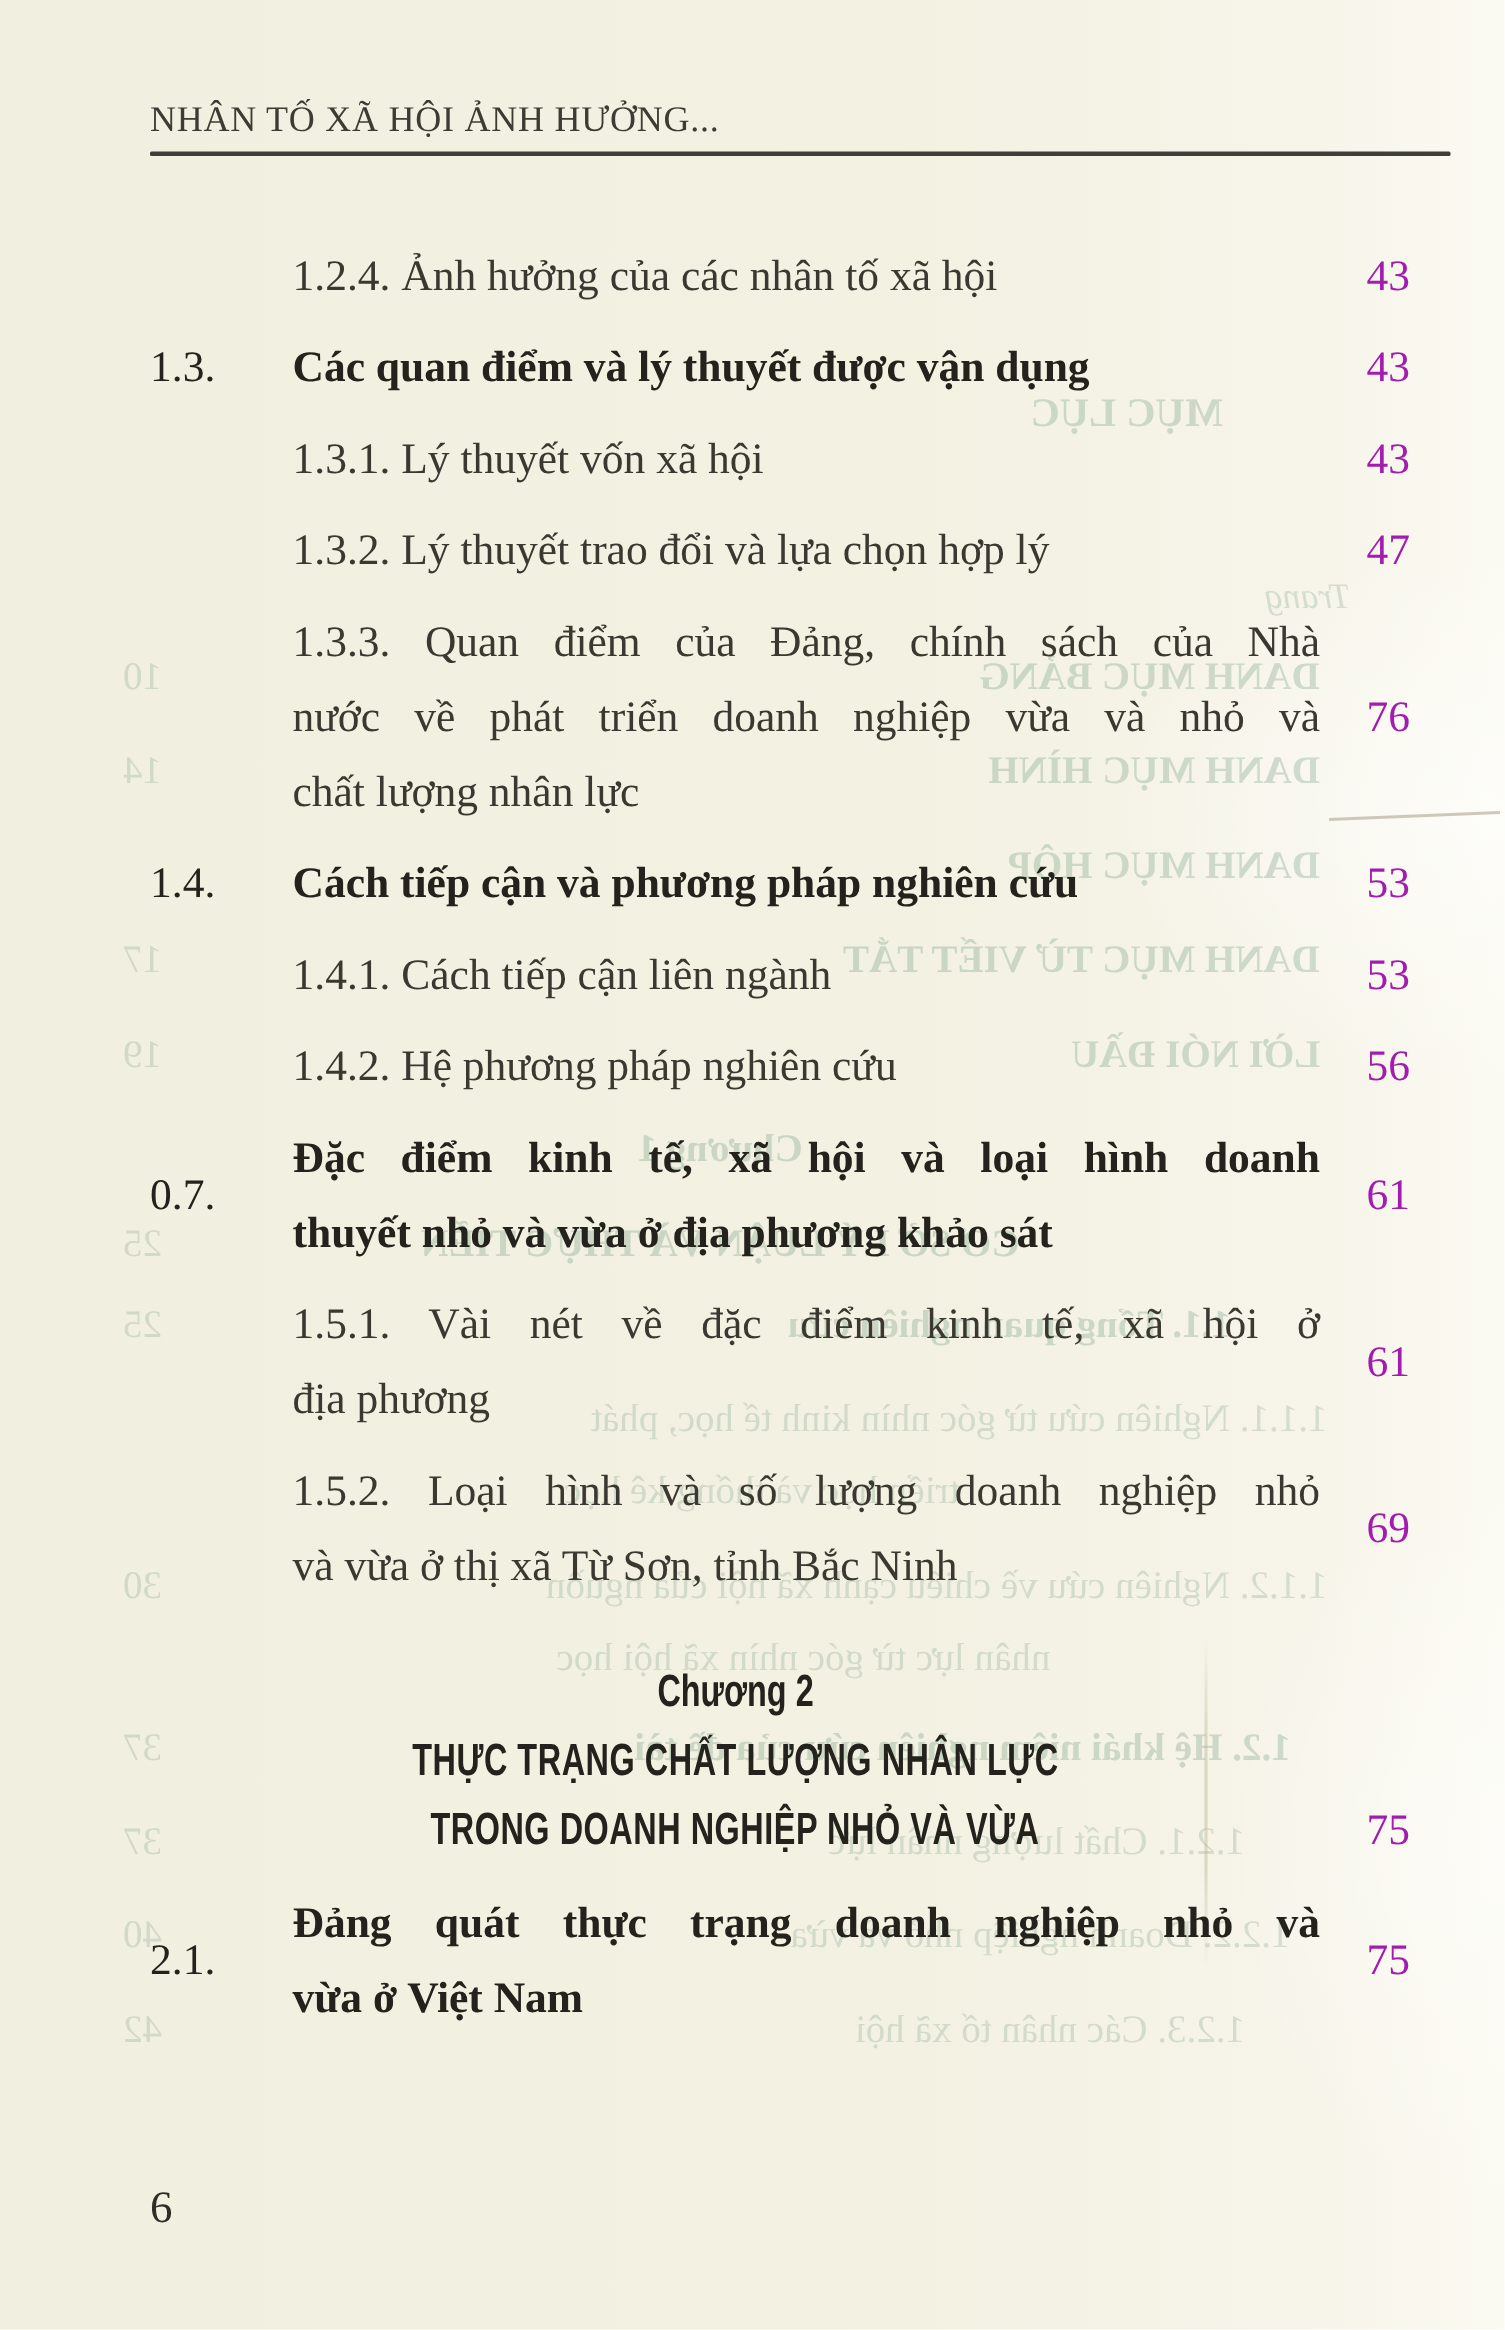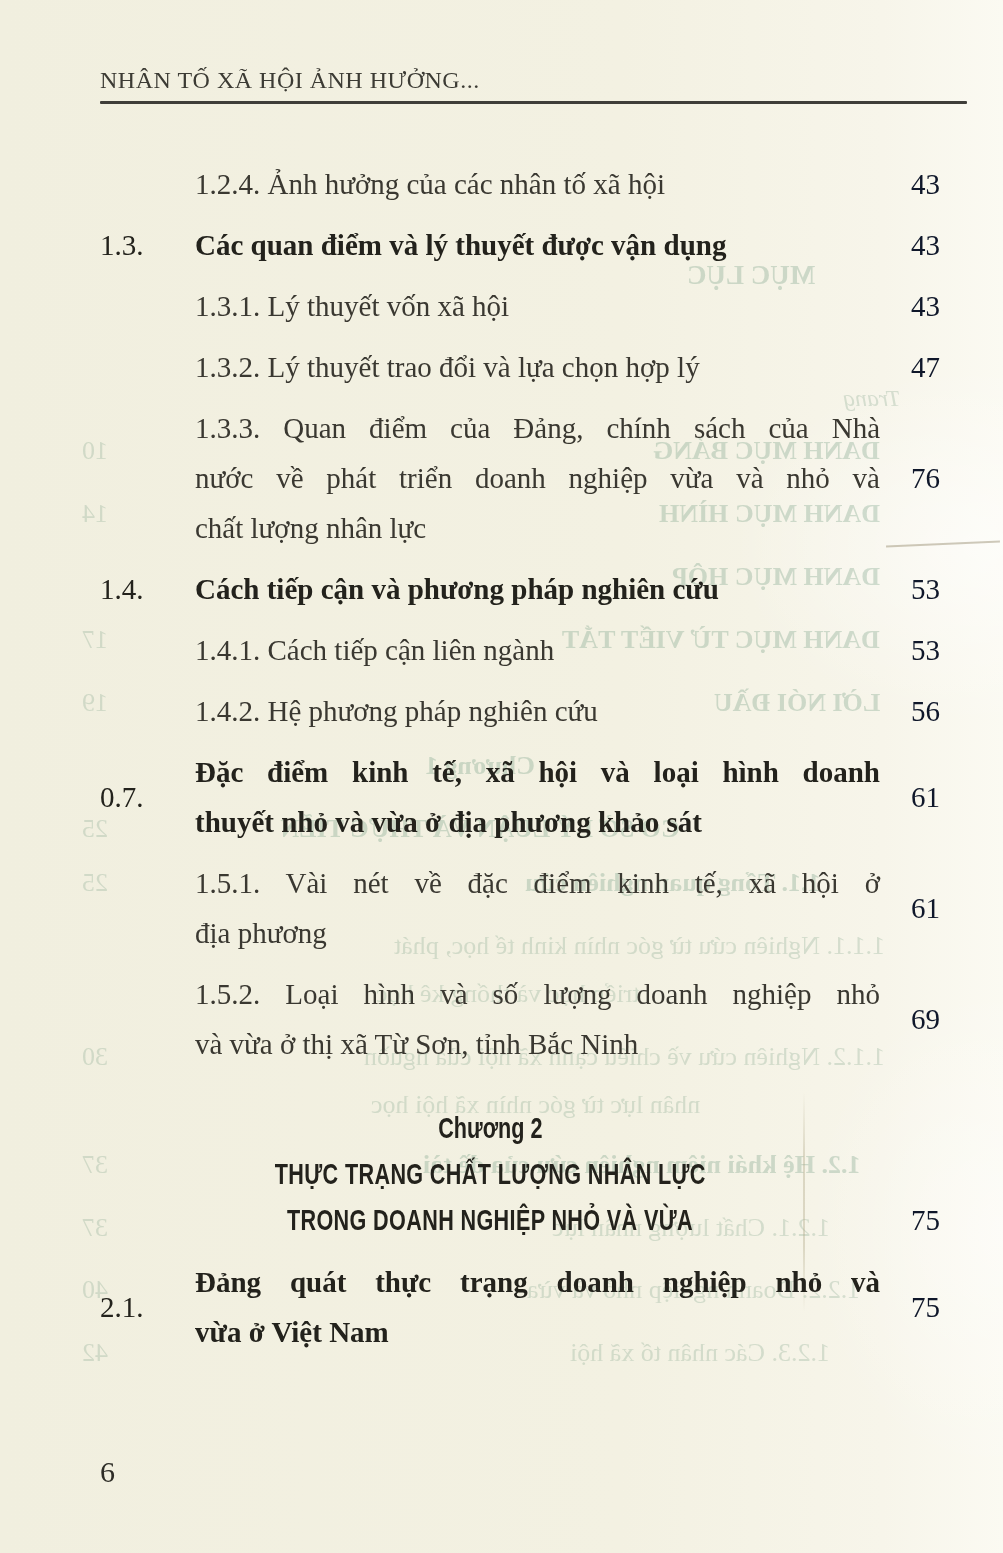--- a/index.html
+++ b/index.html
@@ -40,21 +40,21 @@
   }
   .header-rule{margin-top:3px;height:3px;background:#3f3e39;border-radius:1px;}
   .toc{margin-top:55px;padding-right:27px;}
   .row{display:flex;align-items:center;margin-bottom:11px;font-size:29px;}
   .lbl{width:95px;font-weight:normal;line-height:50px;color:#23221c;}
   .indent{margin-left:95px;}
   .txt{flex:1;min-width:0;}
   .ln{line-height:50px;}
   .ln.j{text-align:justify;text-align-last:justify;}
   .row.main .txt .ln{font-weight:bold;color:#23221c;}
-  .pg{width:60px;text-align:right;line-height:50px;color:#0f172a;}
+  .pg{width:60px;text-align:right;line-height:50px;color:#a21caf;}
   
   .chapter{margin-top:36px;}
   .ch-row{display:flex;align-items:flex-start;font-size:29px;}
   .ch-center{flex:1;min-width:0;text-align:center;line-height:46px;}
   .cond{
     display:inline-block;font-family:"Liberation Sans","DejaVu Sans",sans-serif;
     font-weight:bold;color:#23221c;transform:scaleX(.72);transform-origin:center;
     white-space:nowrap;
   }
   .cond.kicker{font-size:30px;}

